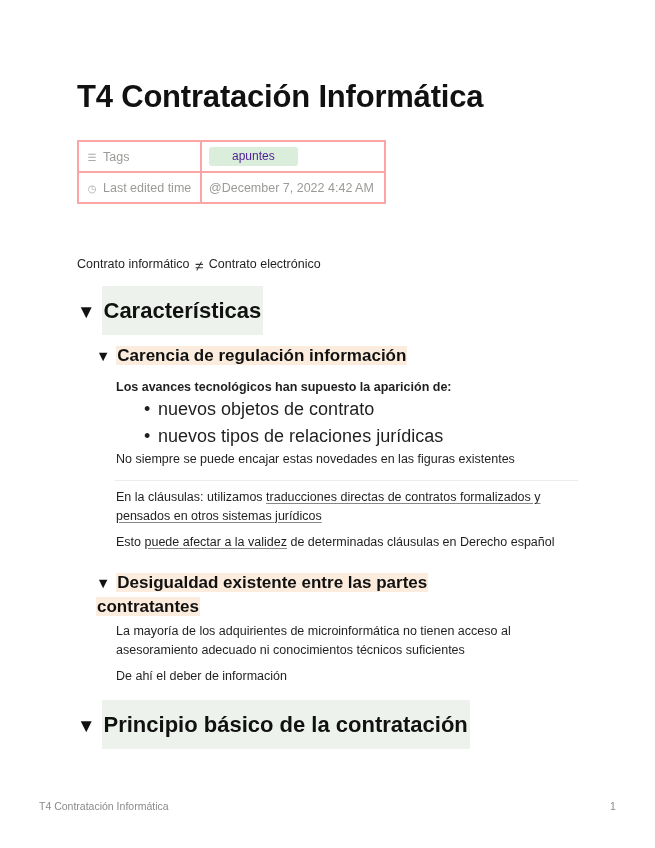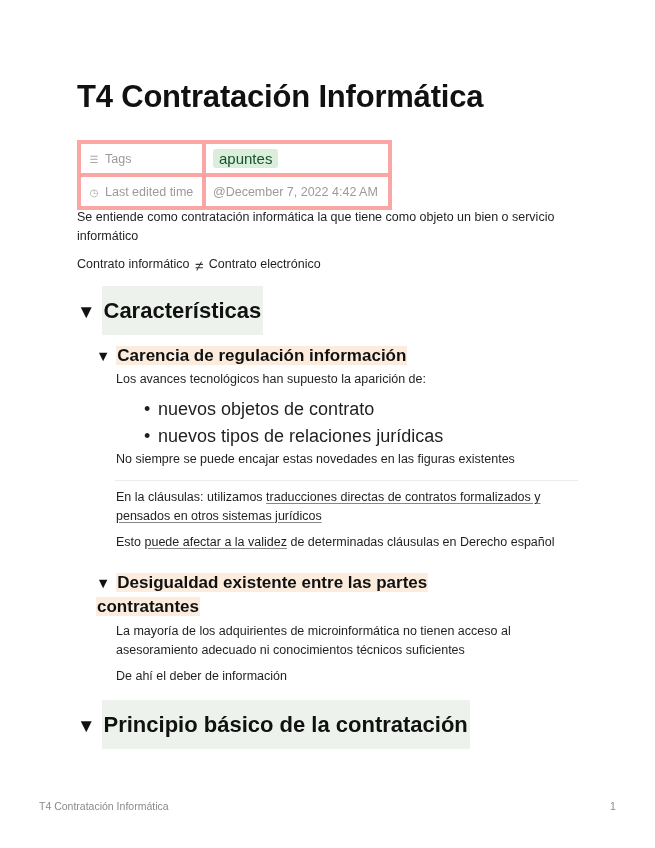--- a/index.html
+++ b/index.html
@@ -18,31 +18,31 @@
       font-size: 31px; font-weight: bold; color: #111;
       letter-spacing: -0.2px; margin: 0; line-height: 38px;
     }
 
     .props {
       position: absolute; left: 77px; top: 140px;
       border-collapse: collapse;
       font-size: 12.5px;
     }
     .props td {
-      border: 4px solid #fca5a5;
+      border: 2px solid #fca5a5;
       height: 29px; padding: 0 7px;
       vertical-align: middle;
       white-space: nowrap;
     }
     .props td.key { width: 107px; color: #9b9a97; }
     .props td.val { width: 168px; color: #9b9a97; }
     .props .ico { display: inline-block; width: 12px; margin-right: 5px; color: #aaa; font-size: 10px; text-align: center; }
     .tag {
-      display: inline-block; background: #dbeddb; color: #14532d;
-      padding: 2px 6px; border-radius: 3px; font-size: 15px; line-height: 15px;
+      display: inline-block; background: #dbeddb; color: #4c1d95;
+      padding: 2px 23px; border-radius: 3px; font-size: 12px; line-height: 15px;
     }
 
     .p { position: absolute; font-size: 12.5px; line-height: 19px; color: #1f1f1f; margin: 0; }
     .neq { display: inline-block; font-size: 15px; transform: translateY(3px); margin: 0 2px; color: #333; }
     .u { text-decoration: underline; text-decoration-color: #888; text-underline-offset: 2px; }
 
     .h1 {
       position: absolute; left: 77px; font-size: 22px; font-weight: bold; color: #111;
       line-height: 28px; margin: 0;
     }
@@ -82,37 +82,36 @@
     </tr>
     <tr>
       <td class="key">
         <span class="ico">◷</span><span>Last edited time</span>
       </td>
       <td class="val">@December 7, 2022 4:42 AM</td>
     </tr>
   </tbody>
     </table>
 
-  <p class="p" style="left:77px; top:208px; width:520px;">Se entiende como contratación informática la que tiene como objeto un bien o servicio informático</p>
 
   <p class="p" style="left:77px; top:253px;">
     <span>Contrato informático</span>
     <span class="neq">≠</span>
     <span>Contrato electrónico</span>
   </p>
 
   <h2 class="h1" style="top:297px;">
     <span class="tri">▼</span><span class="hl-green">Características</span>
   </h2>
 
   <h3 class="h2" style="left:96px; top:344px;">
     <span class="tri">▼</span><span class="hl-orange">Carencia de regulación información</span>
   </h3>
 
-  <p class="p" style="left:116px; top:370px;">Los avances tecnológicos han supuesto la aparición de:</p>
+  <p class="p" style="left:116px; top:378px;font-weight:bold;">Los avances tecnológicos han supuesto la aparición de:</p>
 
   <ul class="bullets">
     <li>nuevos objetos de contrato</li>
     <li>nuevos tipos de relaciones jurídicas</li>
   </ul>
 
   <p class="p" style="left:116px; top:450px;">No siempre se puede encajar estas novedades en las figuras existentes</p>
 
   <div class="divider"></div>
 

